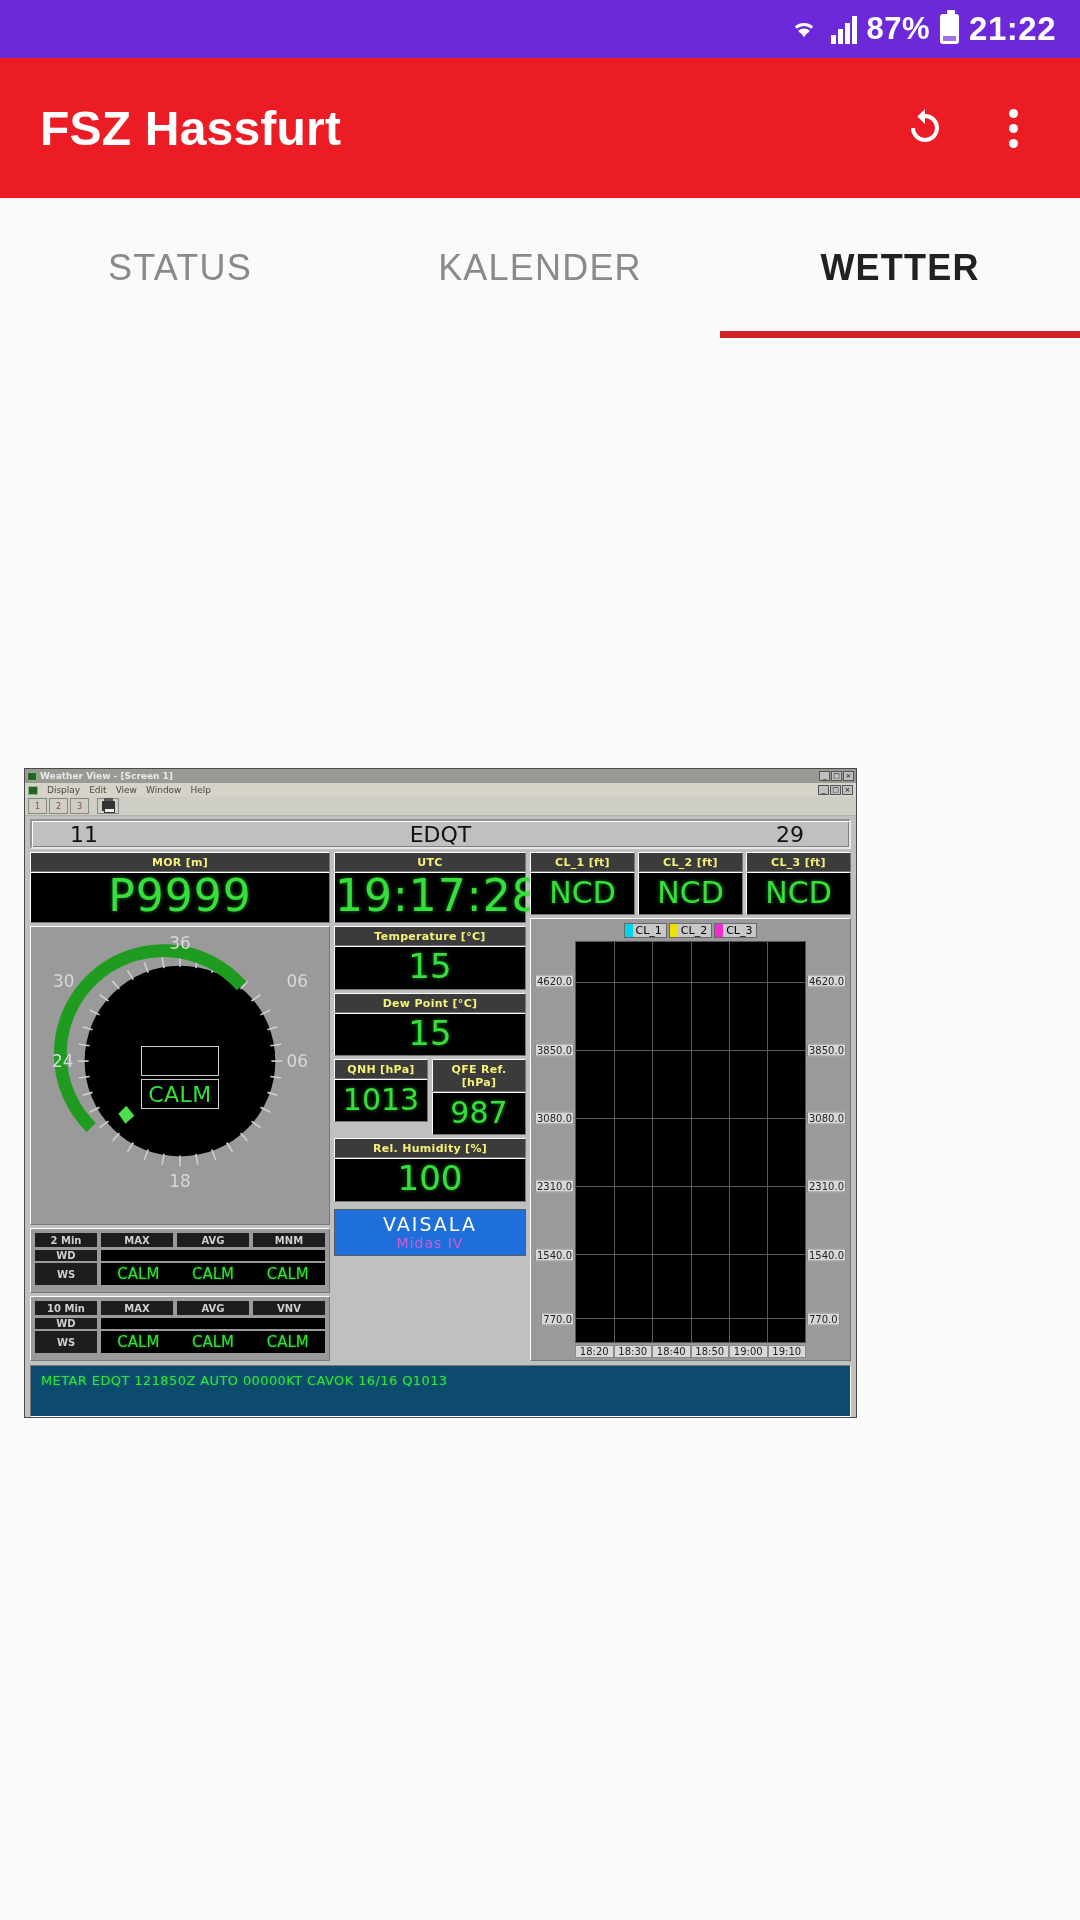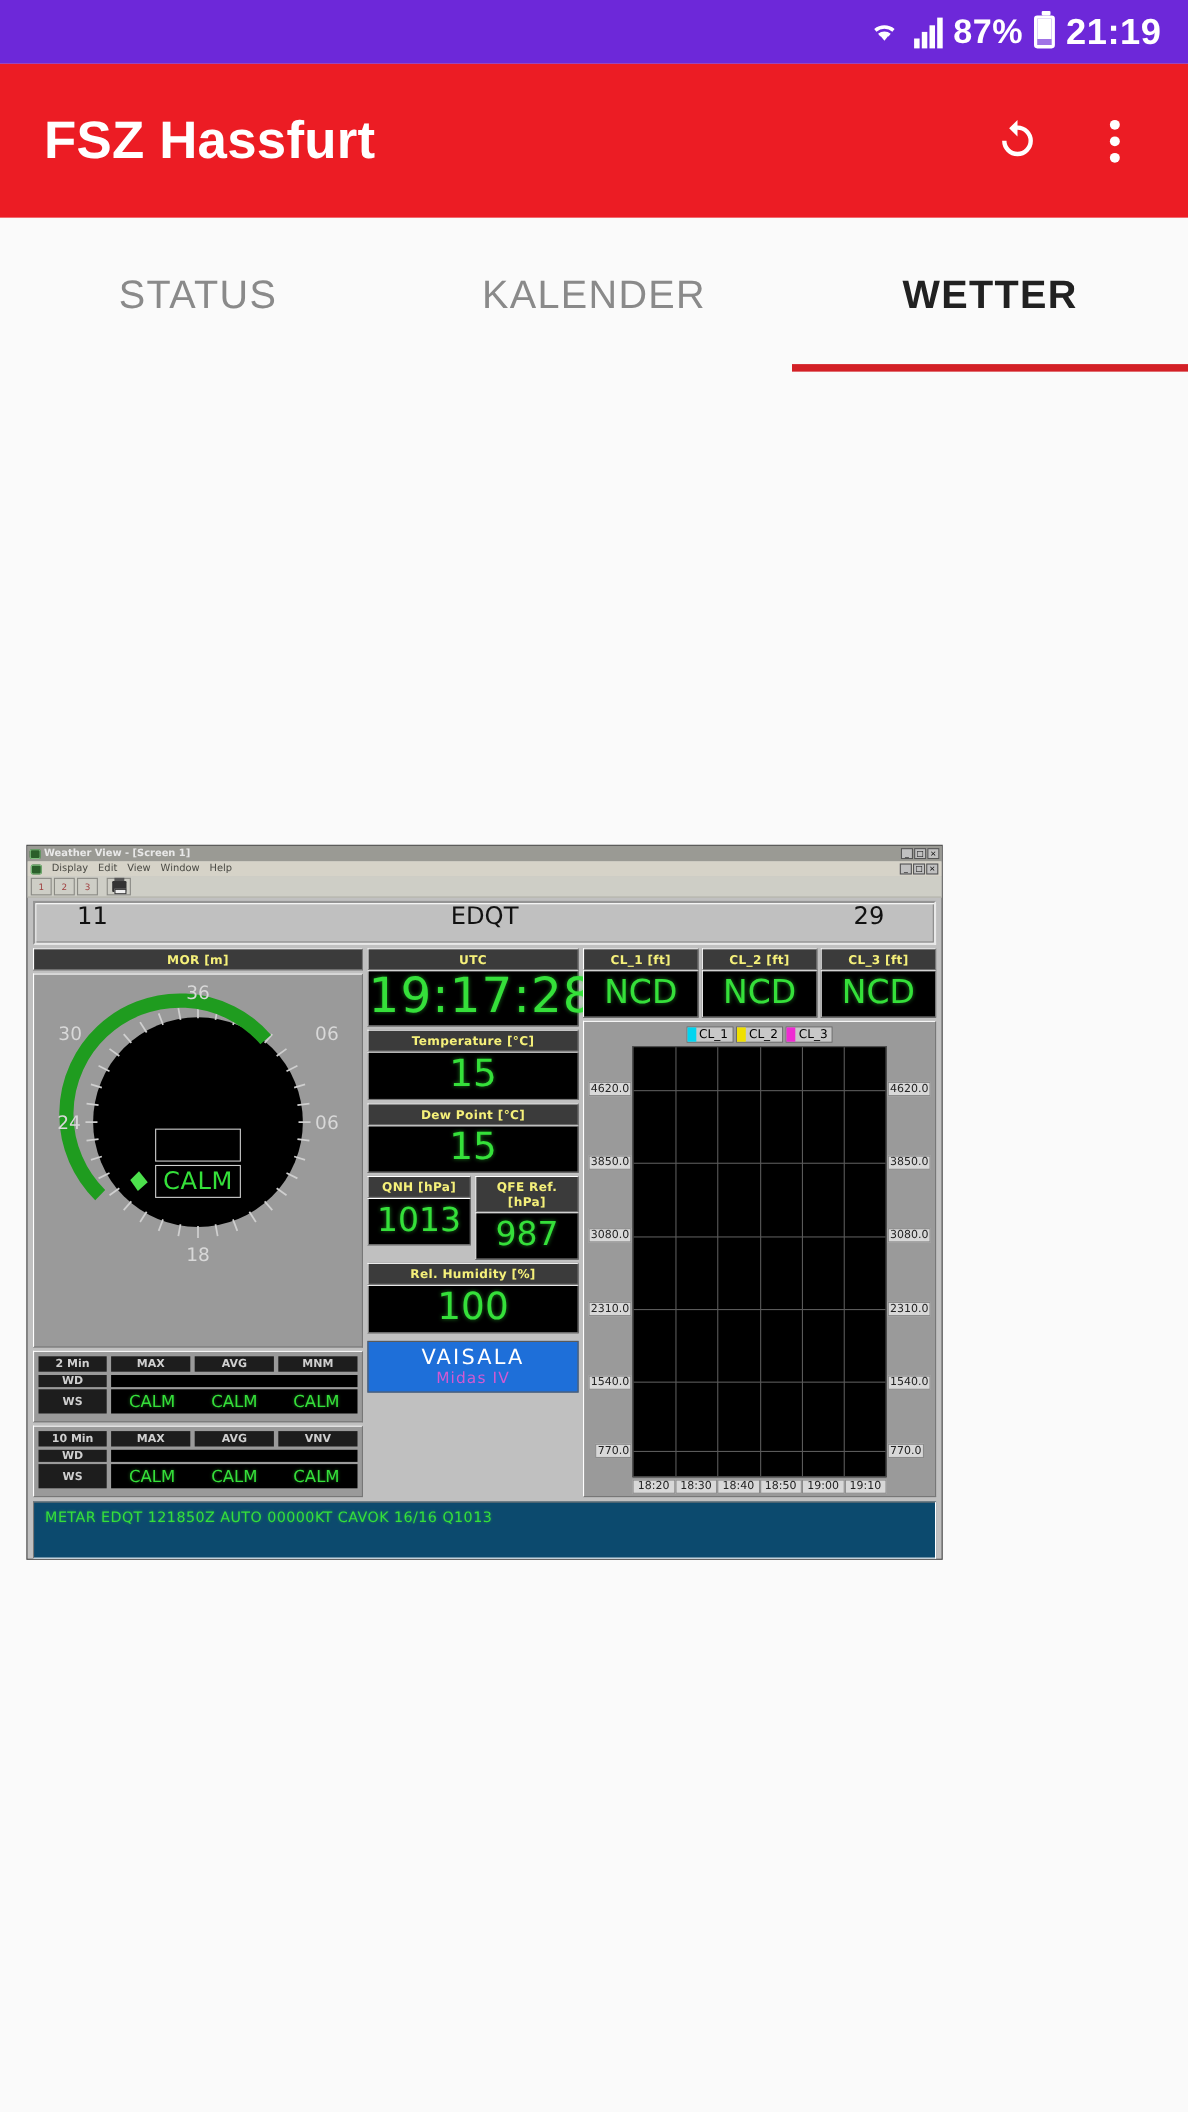--- a/index.html
+++ b/index.html
@@ -106,22 +106,22 @@
   .tb-print { width: 22px; height:16px; display:flex;align-items:center;justify-content:center;
     background:#cecec6;border:1px solid #8a8a84;}
   .printer-ico { width:13px;height:10px;background:#333; position:relative;border-radius:1px;}
   .printer-ico:before{content:"";position:absolute;top:-3px;left:2px;width:9px;height:3px;background:#555;}
   .printer-ico:after{content:"";position:absolute;bottom:-2px;left:2px;width:9px;height:3px;background:#eee;border:1px solid #333;}
 
   .win-body { flex:1; padding: 3px 5px 0 5px; display:flex; flex-direction:column; }
 
   
   .station-bar {
-    height: 40px; background:#c0c0c0; border:2px inset #e8e8e8;
-    display:flex; position:relative; margin-bottom: 3px;
+    height: 30px; background:#c0c0c0; border:2px inset #e8e8e8;
+    display:flex; align-items:center; position:relative; margin-bottom: 3px;
     box-shadow: inset 1px 1px 0 #fff, inset -1px -1px 0 #808080;
   }
   .rw-left { position:absolute; left: 38px; font-size: 22px; color:#111; }
   .rw-center { flex:1; text-align:center; font-size:22px; color:#111; }
   .rw-right { position:absolute; right: 45px; font-size: 22px; color:#111; }
 
   .panels { display:flex; gap:4px; flex:1; }
   .col-left { width: 300px; display:flex; flex-direction:column; gap:3px; }
   .col-mid { width: 192px; display:flex; flex-direction:column; gap:3px; }
   .col-right { flex:1; display:flex; flex-direction:column; gap:3px; }
@@ -257,21 +257,21 @@
     </svg>
   </span>
   <span class="bars">
       <i></i>
       <i></i>
       <i></i>
       <i></i>
     </span>
   <span class="battery-pct">87%</span>
   <span class="batt"></span>
-  <span class="clock">21:19</span>
+  <span class="clock">21:22</span>
 </div>
 
 <div class="appbar">
   <div class="app-title">FSZ Hassfurt</div>
   <div class="appbar-actions">
     <span class="icon-btn">
       <svg width="48" height="48" viewBox="0 0 24 24" aria-hidden="true">
         <path d="M12 5V2.5L8.2 6.3 12 10V7a5 5 0 1 1-5 5H5a7 7 0 1 0 7-7z" fill="#fff"></path>
       </svg>
     </span>
@@ -334,20 +334,21 @@
         <span class="rw-center">EDQT</span>
         <span class="rw-right">29</span>
       </div>
 
       <div class="panels">
 
         <div class="col-left">
 
           <div>
             <div class="lbl">MOR [m]</div>
+            <div class="val huge">P9999</div>
           </div>
 
           <div class="rose-wrap">
             <svg class="rose" viewBox="0 0 300 270" preserveAspectRatio="xMidYMid meet" aria-hidden="true">
               <circle cx="150" cy="135" r="96" fill="#000"></circle>
 
               <g stroke="#cfcfcf" stroke-width="1.6">
                 <line x1="150" y1="29" x2="150" y2="40"></line>
                 <line x1="168" y1="30.6" x2="166" y2="41.5"></line>
                 <line x1="186" y1="35.5" x2="182" y2="46"></line>

